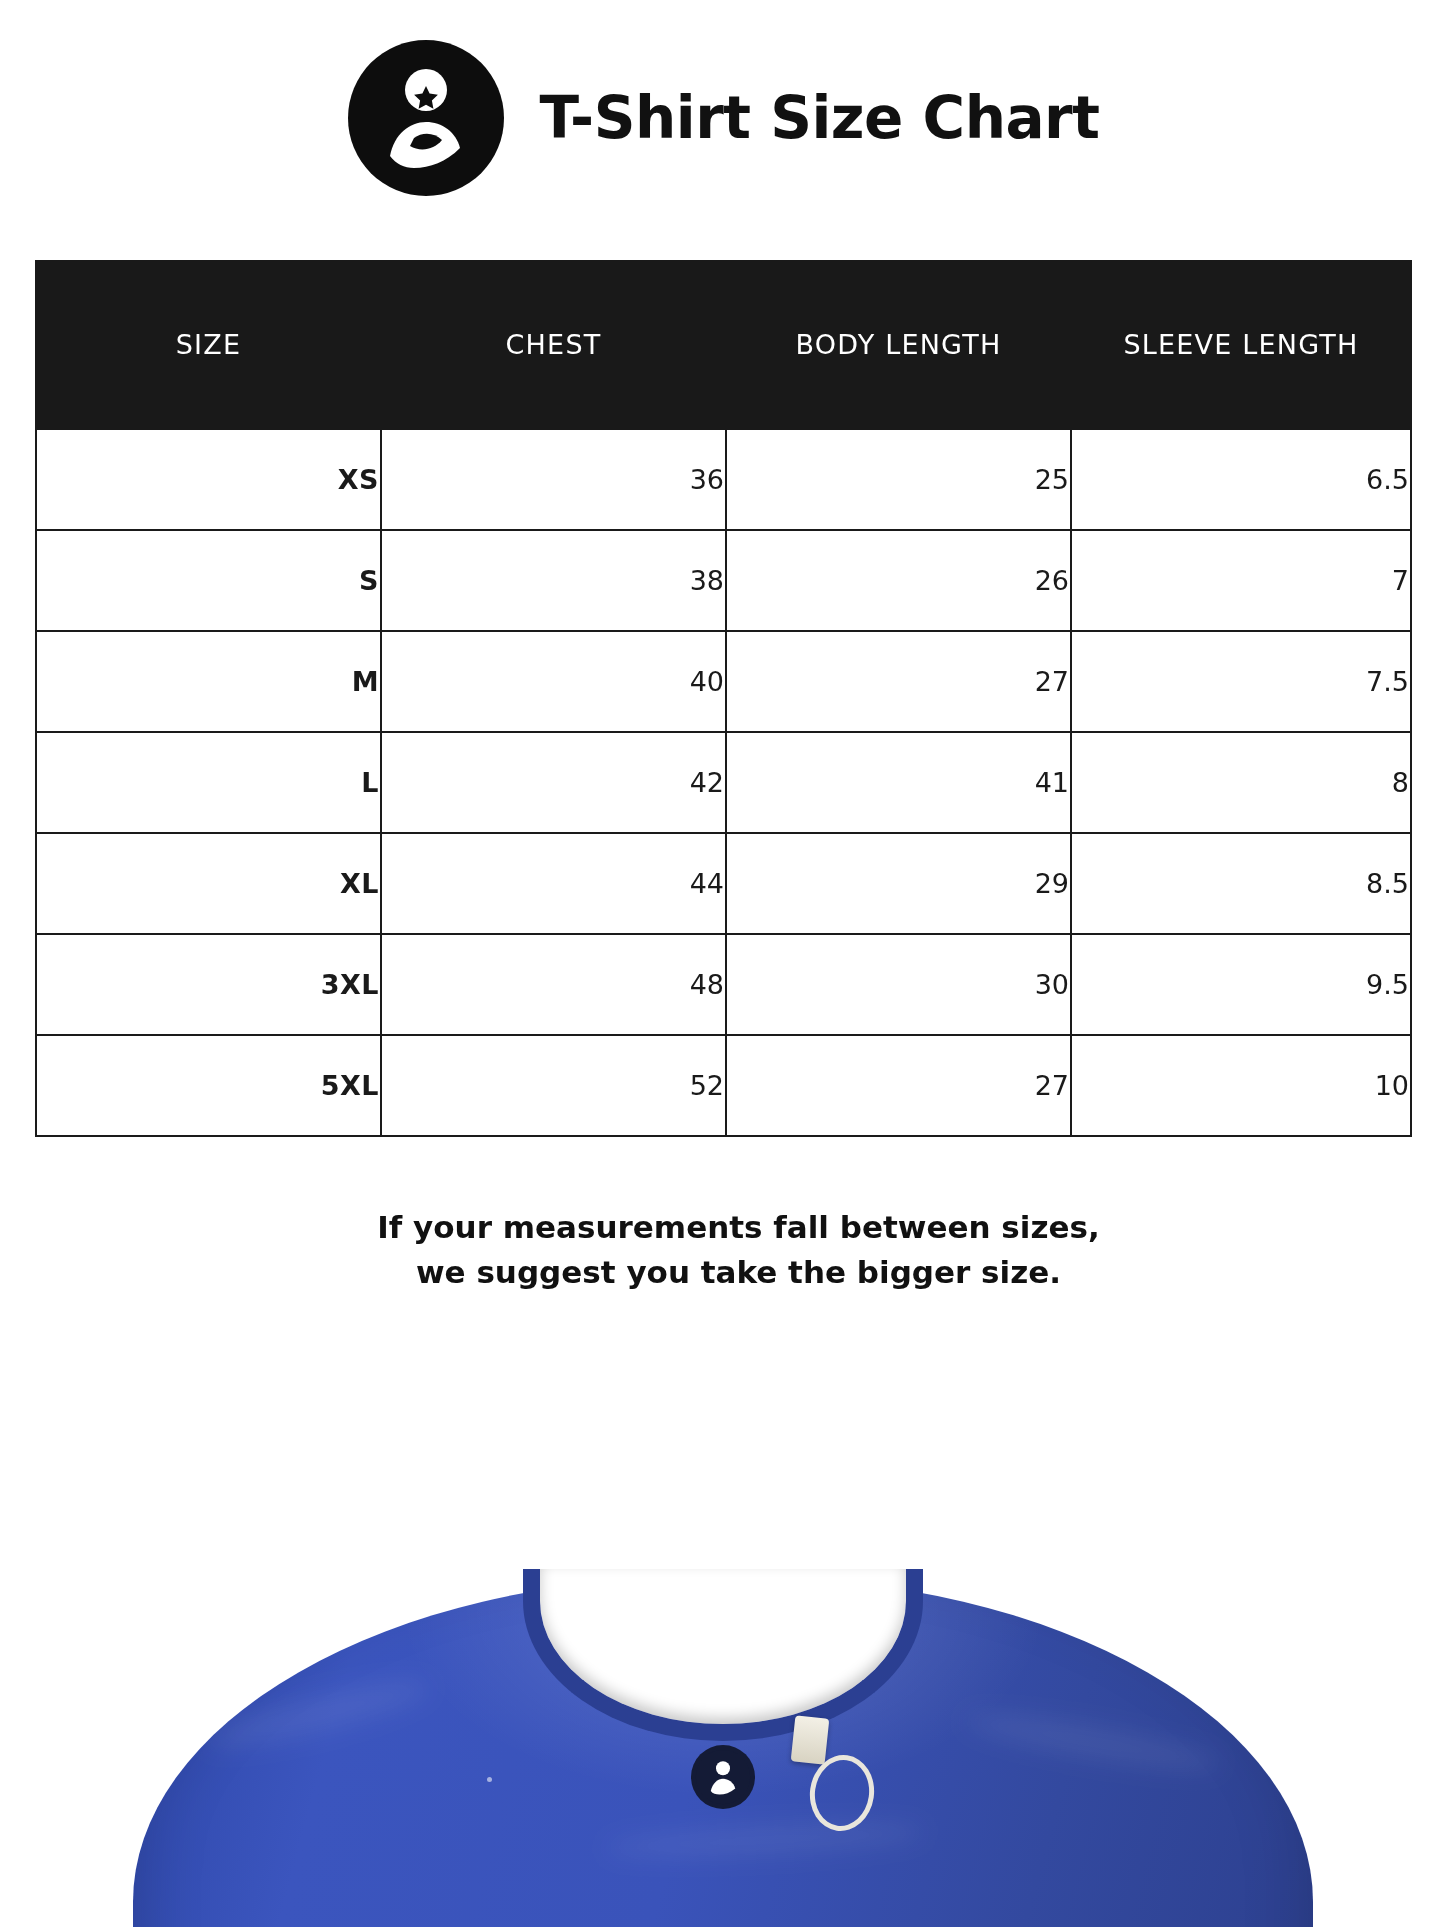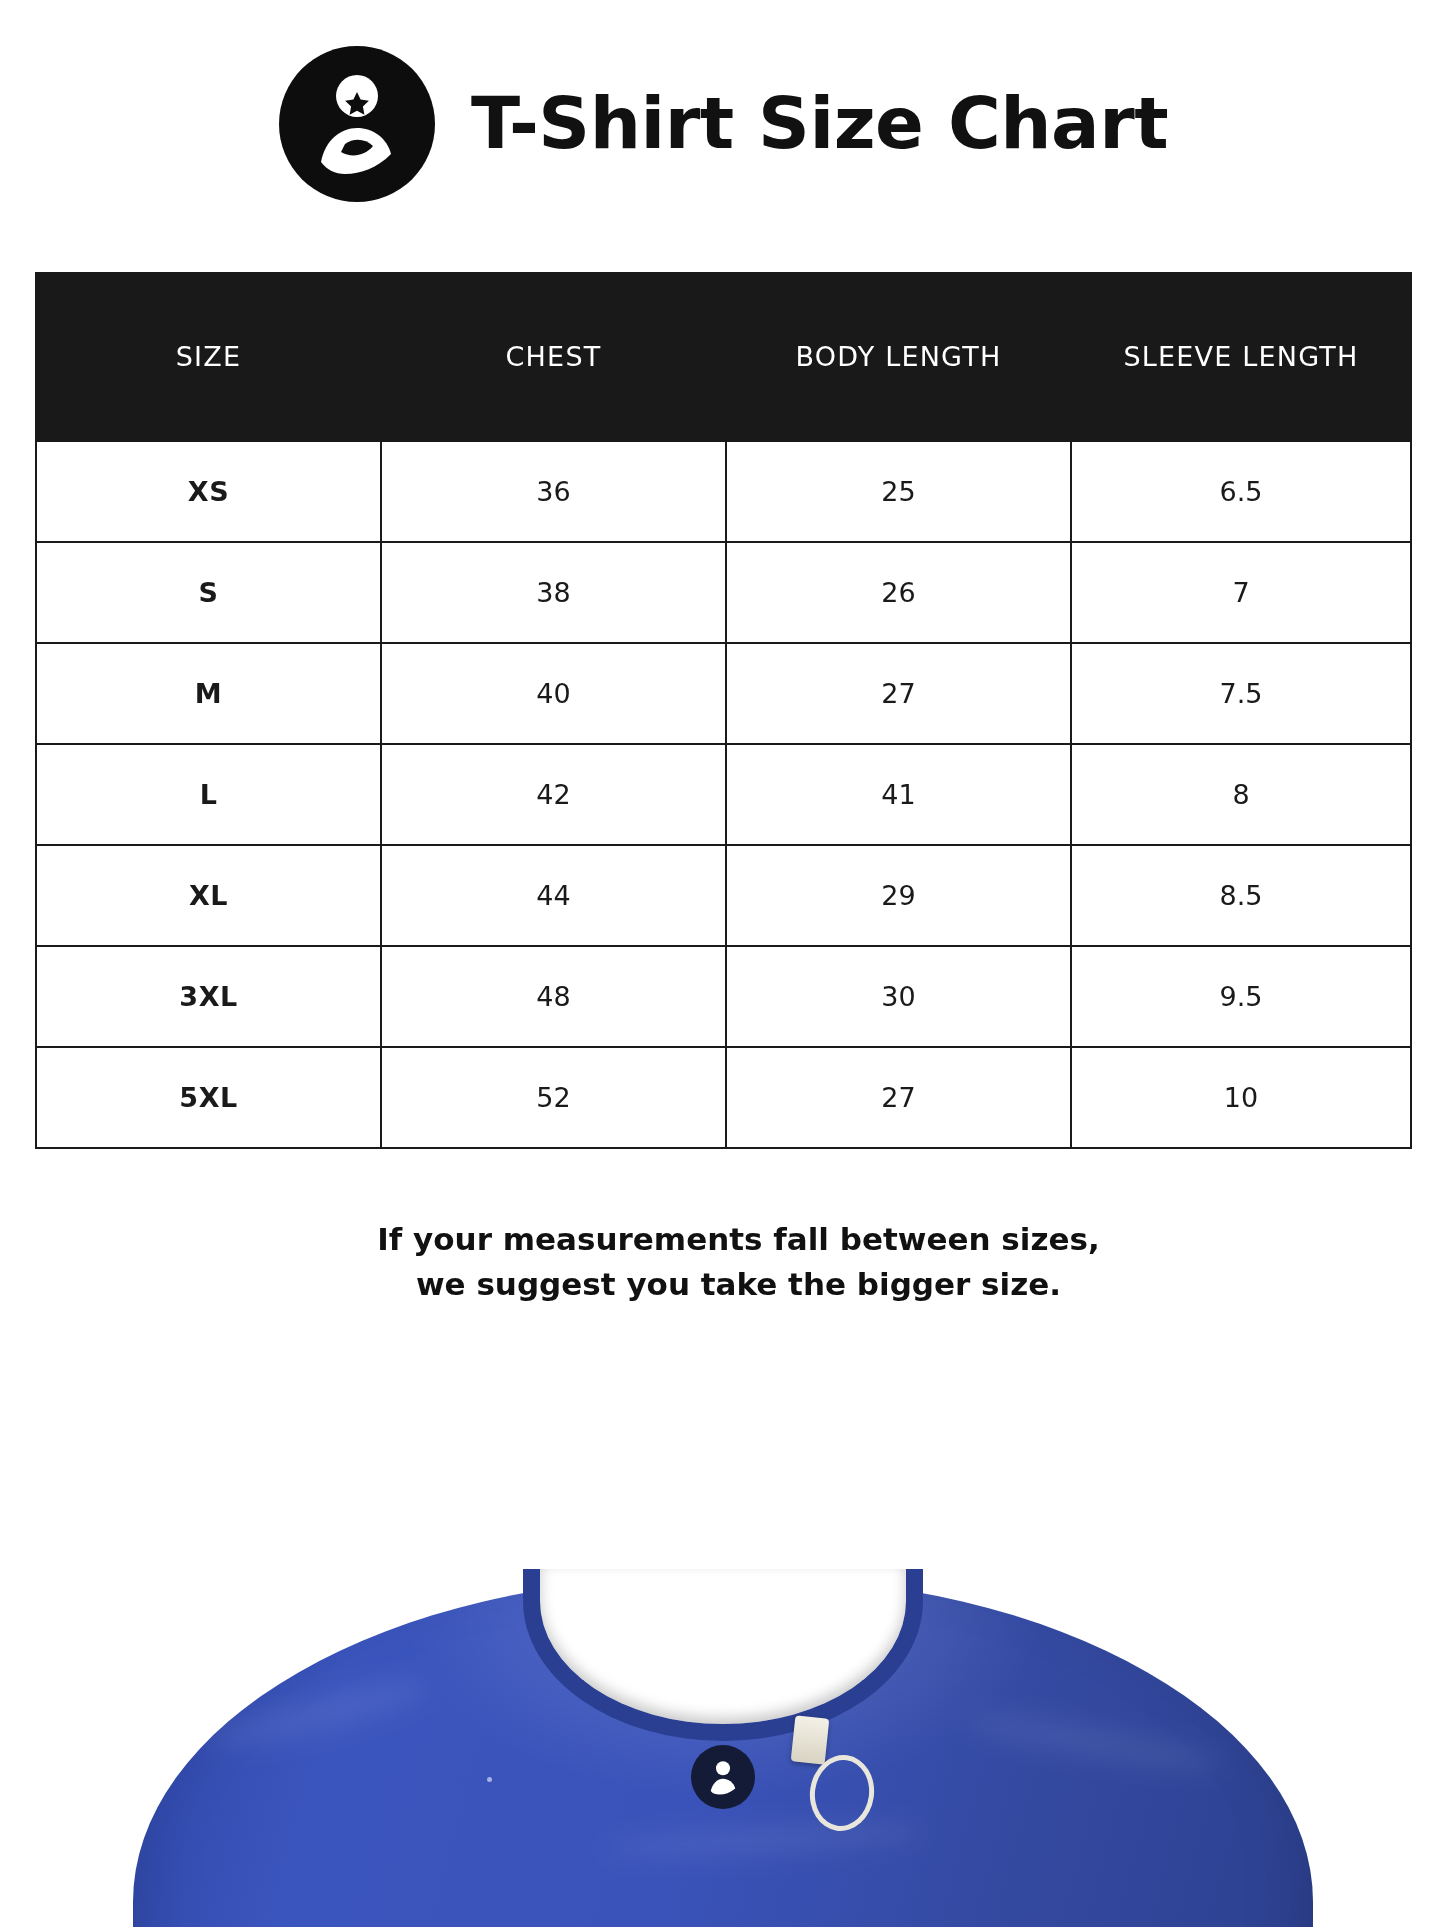--- a/index.html
+++ b/index.html
@@ -30,21 +30,21 @@
     justify-content: center;
     gap: 34px;
     padding-top: 38px;
   }
   .brand-logo {
     width: 160px;
     height: 160px;
     flex: 0 0 auto;
   }
   .page-title {
-    font-size: 72px;
+    font-size: 58px;
     font-weight: 700;
     letter-spacing: -0.5px;
     color: #111111;
     line-height: 1.05;
   }
 
   
   .table-wrap {
     margin: 62px 35px 0 35px;
   }
@@ -61,21 +61,21 @@
     letter-spacing: 1.2px;
     height: 164px;
     vertical-align: middle;
     text-align: center;
     line-height: 1.28;
     border: 2px solid #191919;
   }
   table.size-table td {
     border: 2px solid #1a1a1a;
     height: 97px;
-    text-align: center;
+    text-align: right;
     vertical-align: middle;
     font-size: 27px;
     color: #1a1a1a;
     background: #ffffff;
   }
   table.size-table td.size-cell {
     font-weight: 700;
     letter-spacing: 0.5px;
   }
   col.c1 { width: 345px; }

